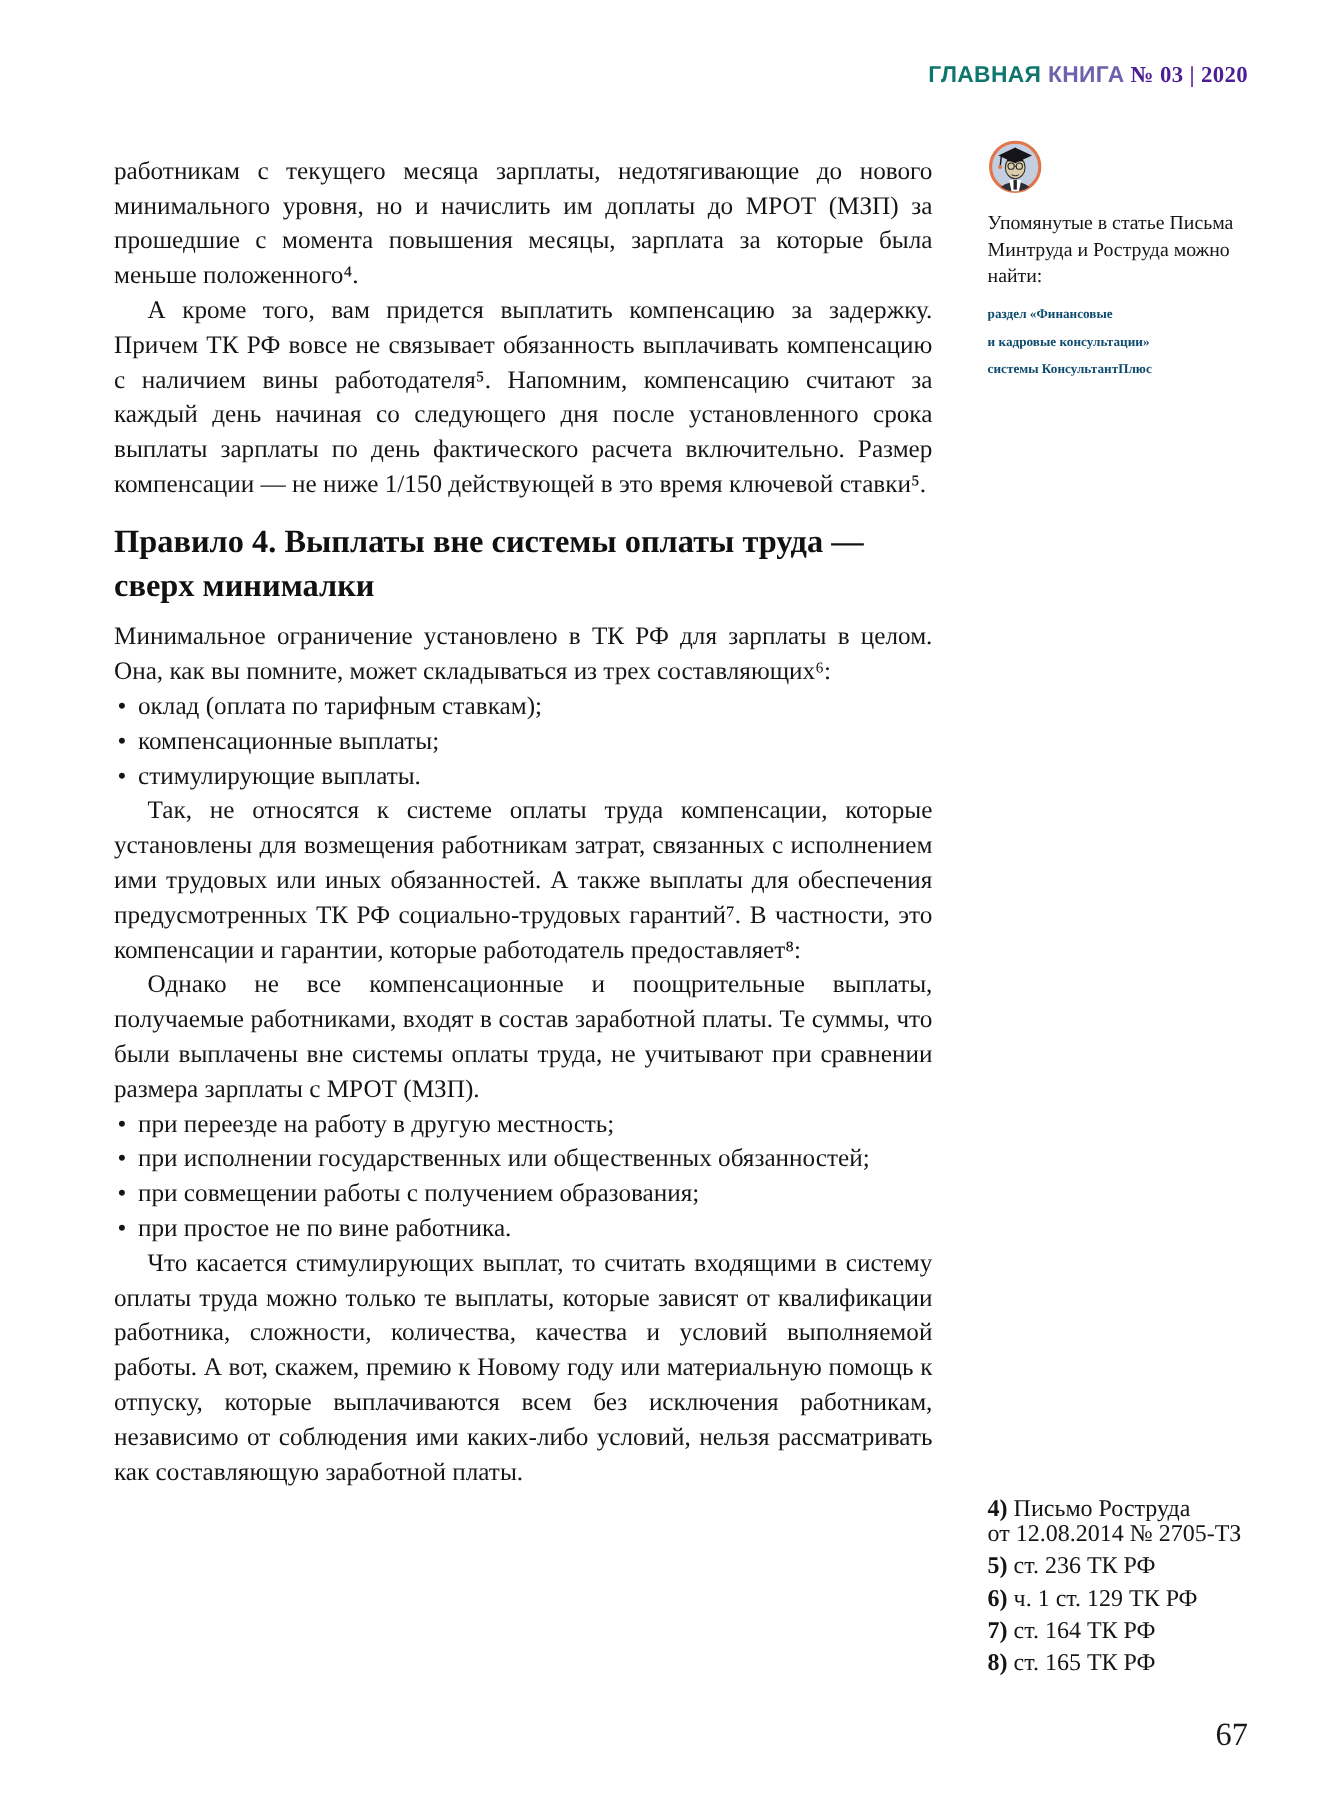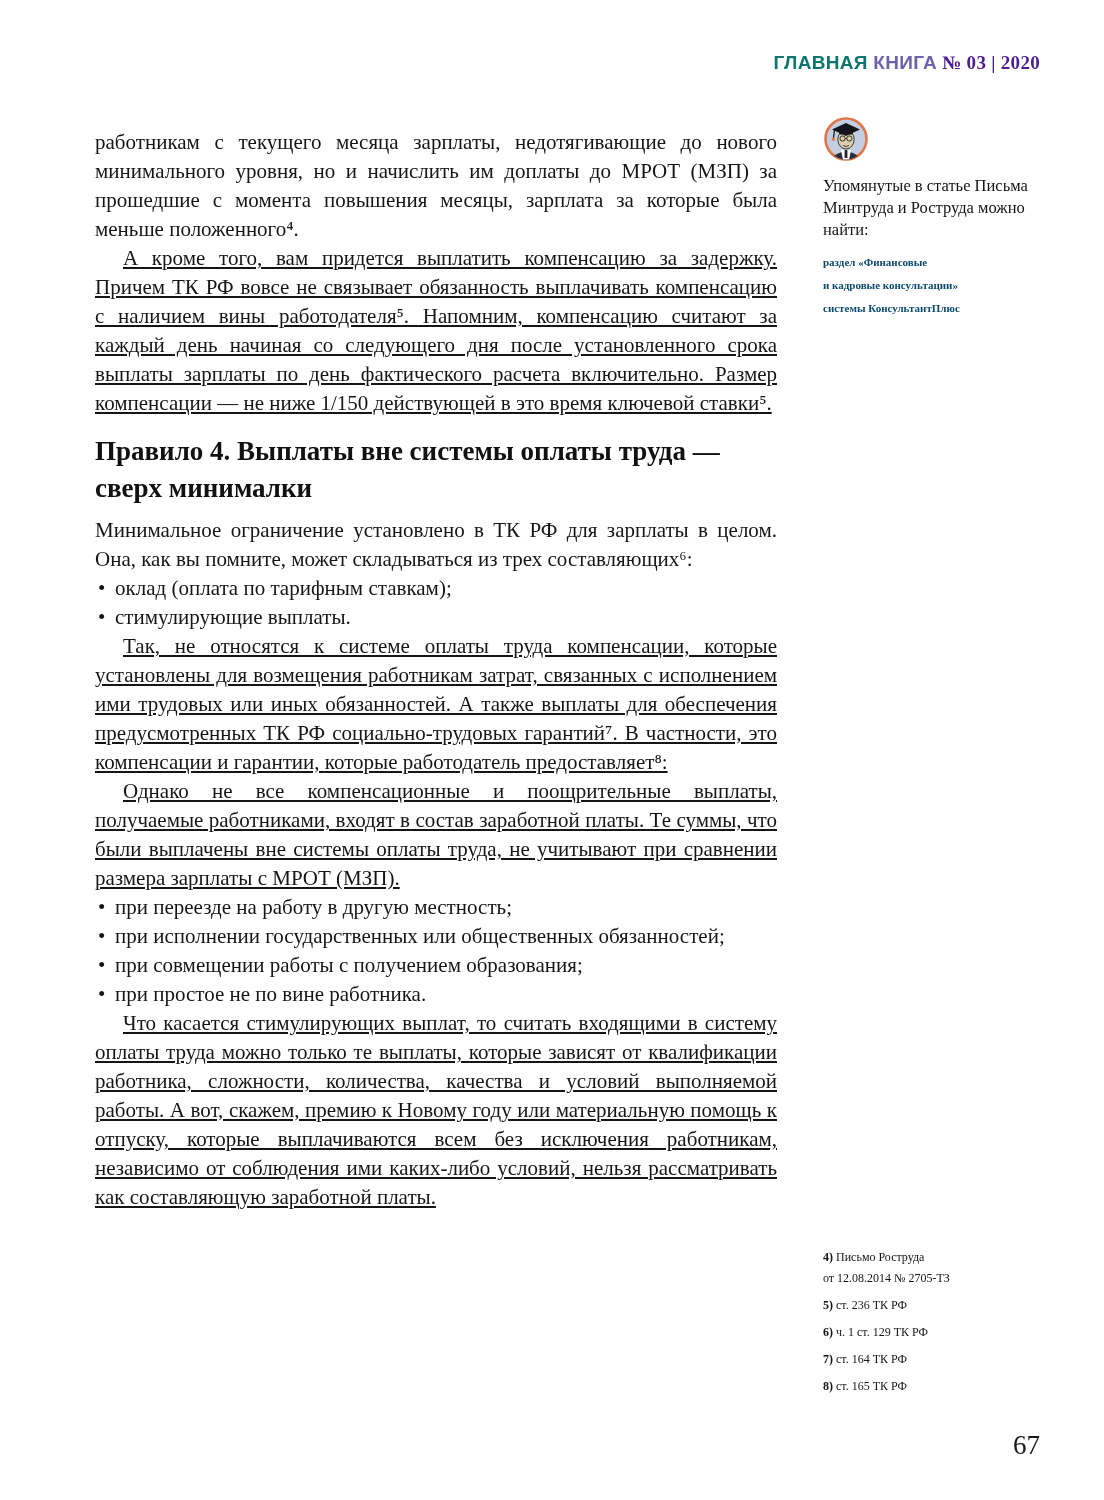--- a/index.html
+++ b/index.html
@@ -31,21 +31,21 @@
   .article {
     position: absolute;
     left: 95px;
     top: 128px;
     width: 682px;
     font-size: 21px;
     line-height: 29px;
     text-align: justify;
   }
   .article p { margin: 0; }
-  .indent { text-indent: 28px; text-decoration: underline; }
+  .indent { text-indent: 28px; }
   .section-heading {
     font-size: 27px;
     line-height: 37px;
     font-weight: bold;
     text-align: left;
     max-width: 660px;
     margin: 15px 0 9px 0;
     color: #111;
   }
   .bullet {
@@ -74,21 +74,21 @@
   .side-regular { margin: 0 0 10px 0; }
   .side-bold { margin: 0; font-weight: bold; font-size: 11px; line-height: 23px; color: #0c4a6e; }
   .pre { white-space: pre-line; }
 
   
   .footnotes {
     position: absolute;
     left: 823px;
     top: 1247px;
     width: 238px;
-    font-size: 12px;
+    font-size: 20px;
     line-height: 21px;
   }
   .fn { margin-bottom: 6px; }
   .fn-num { font-weight: bold; }
 
   
   .folio {
     position: absolute;
     right: 64px;
     top: 1430px;
@@ -140,20 +140,21 @@
 
   <div class="article">
     <p>работникам с текущего месяца зарплаты, недотягивающие до нового минимального уровня, но и начислить им доплаты до МРОТ (МЗП) за прошедшие с момента повышения месяцы, зарплата за которые была меньше положенного⁴.</p>
     <p class="indent">А кроме того, вам придется выплатить компенсацию за задержку. Причем ТК РФ вовсе не связывает обязанность выплачивать компенсацию с наличием вины работодателя⁵. Напомним, компенсацию считают за каждый день начиная со следующего дня после установленного срока выплаты зарплаты по день фактического расчета включительно. Размер компенсации — не ниже 1/150 действующей в это время ключевой ставки⁵.</p>
 
     <h2 class="section-heading">Правило 4. Выплаты вне системы оплаты труда — сверх минималки</h2>
 
     <p>Минимальное ограничение установлено в ТК РФ для зарплаты в целом. Она, как вы помните, может складываться из трех составляющих⁶:</p>
     <div>
       <p class="bullet">оклад (оплата по тарифным ставкам);</p>
+      <p class="bullet">компенсационные выплаты;</p>
       <p class="bullet">стимулирующие выплаты.</p>
     </div>
     <p class="indent">Так, не относятся к системе оплаты труда компенсации, которые установлены для возмещения работникам затрат, связанных с исполнением ими трудовых или иных обязанностей. А также выплаты для обеспечения предусмотренных ТК РФ социально-трудовых гарантий⁷. В частности, это компенсации и гарантии, которые работодатель предоставляет⁸:</p>
     <p class="indent">Однако не все компенсационные и поощрительные выплаты, получаемые работниками, входят в состав заработной платы. Те суммы, что были выплачены вне системы оплаты труда, не учитывают при сравнении размера зарплаты с МРОТ (МЗП).</p>
     <div>
       <p class="bullet">при переезде на работу в другую местность;</p>
       <p class="bullet">при исполнении государственных или общественных обязанностей;</p>
       <p class="bullet">при совмещении работы с получением образования;</p>
       <p class="bullet">при простое не по вине работника.</p>
     </div>

